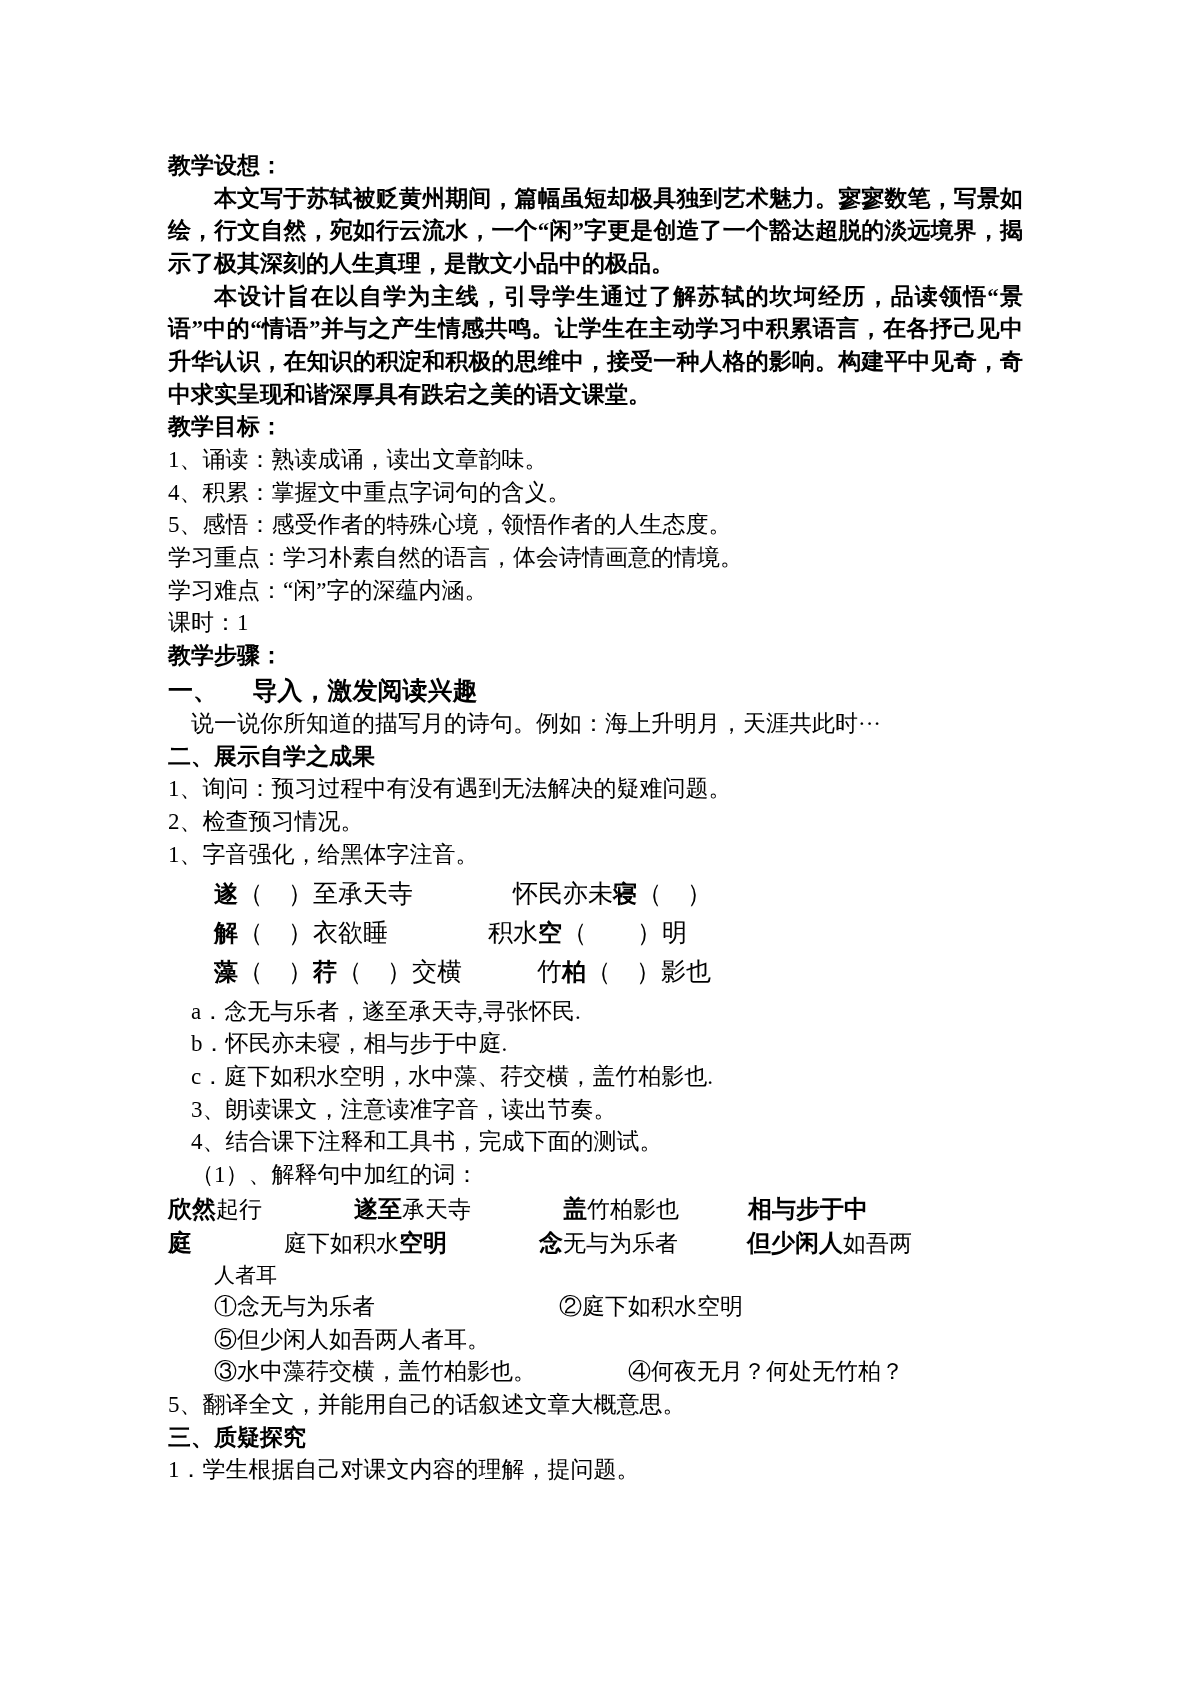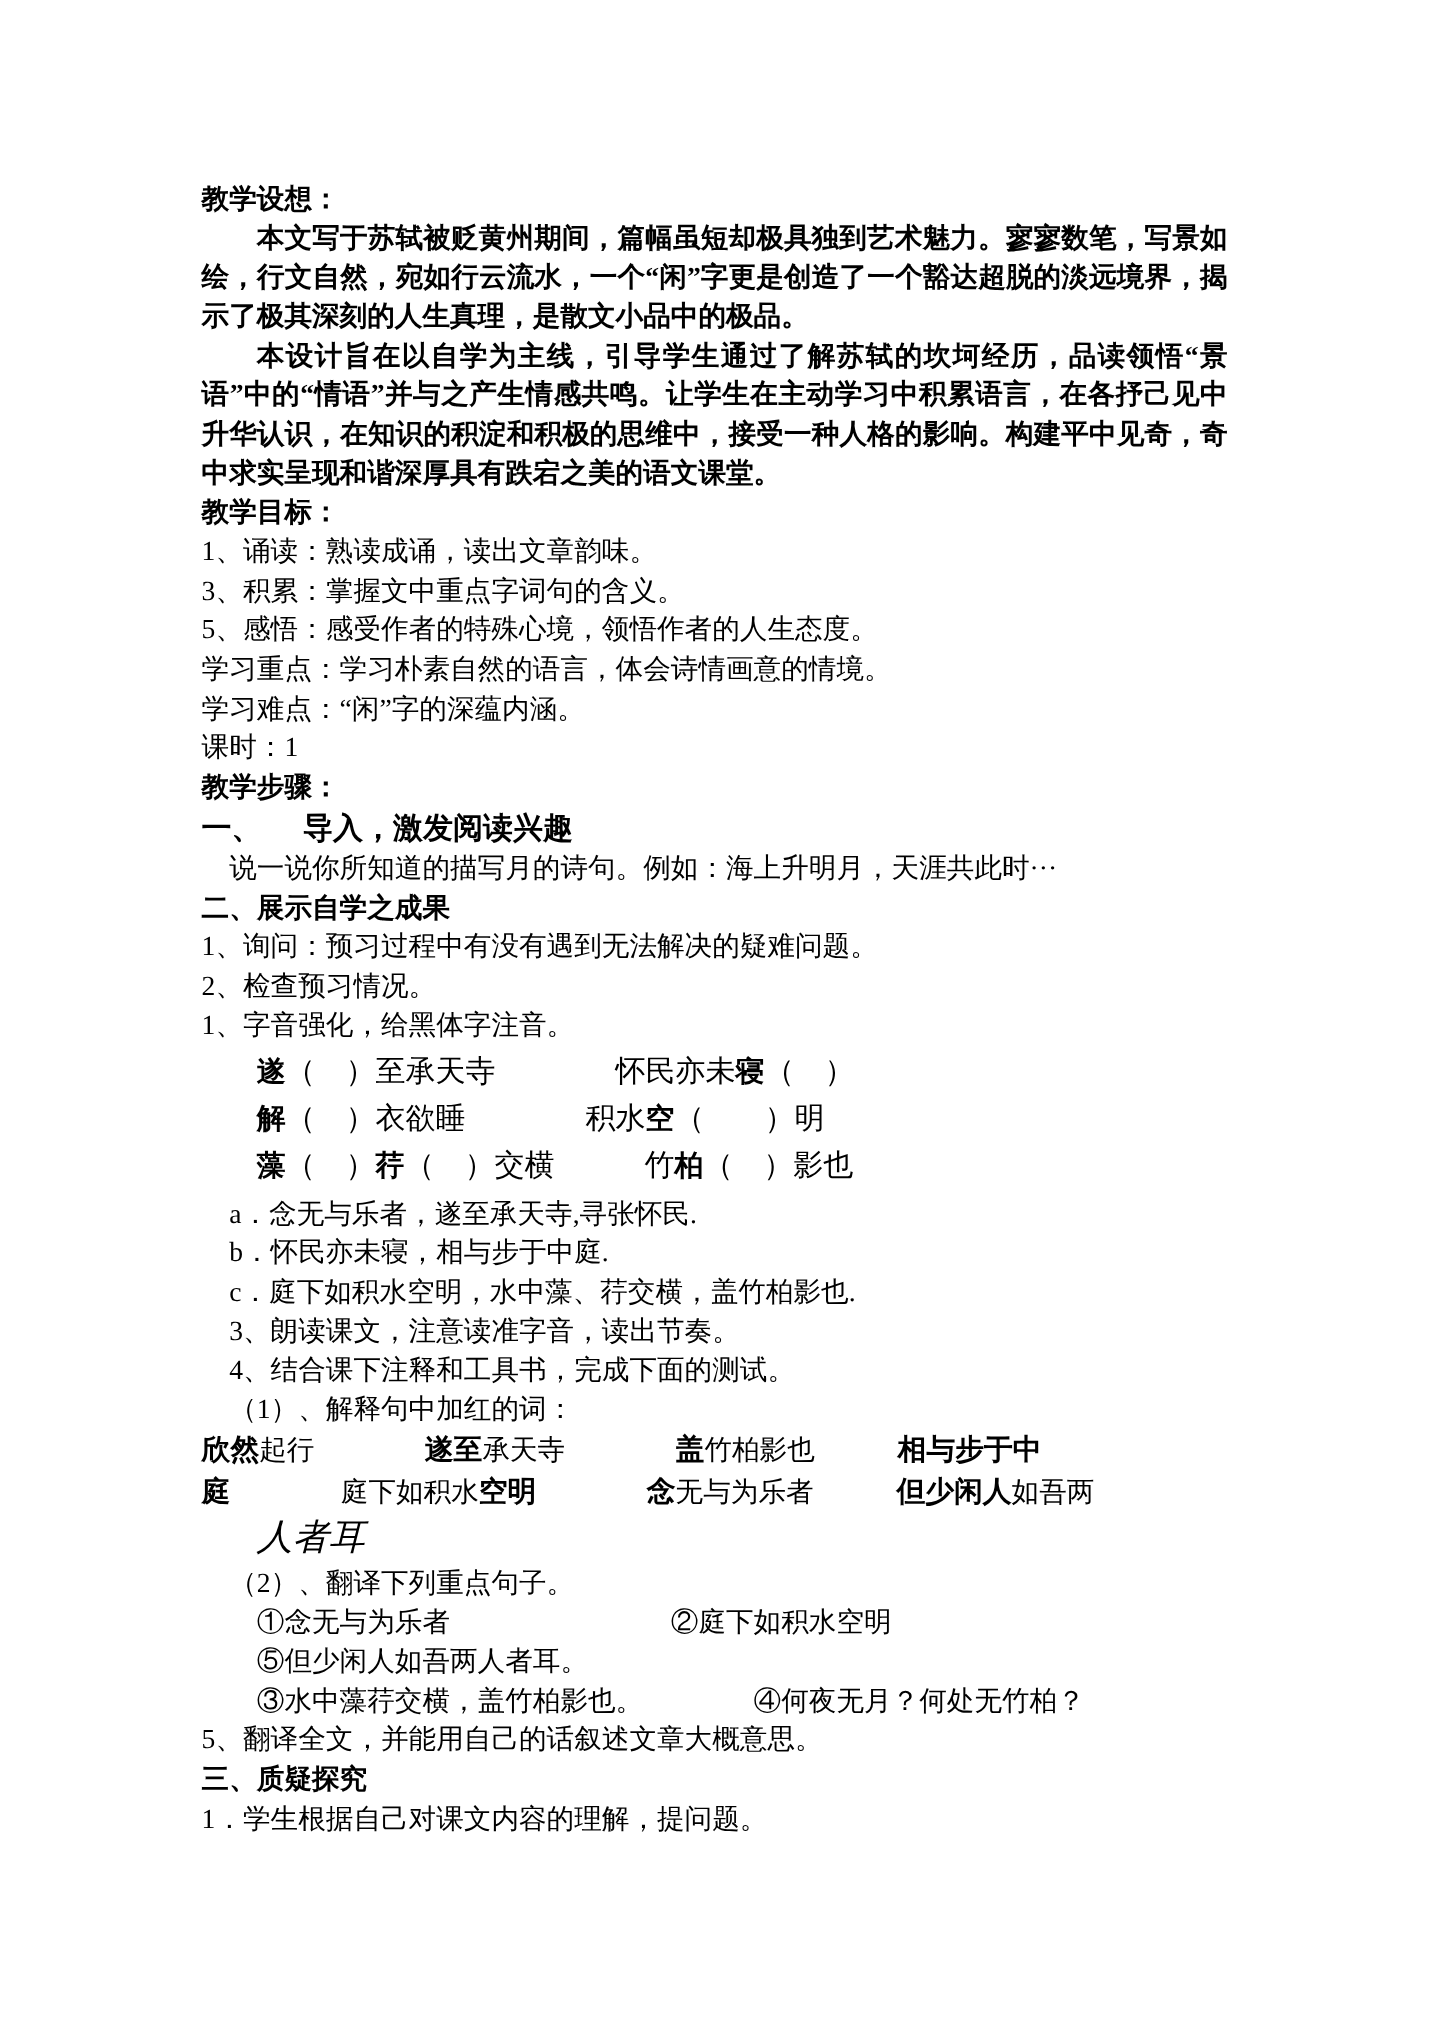--- a/index.html
+++ b/index.html
@@ -59,26 +59,25 @@
     white-space: pre-wrap;
   }
   .line-ind1 {
     font-size: 23px;
     line-height: 1.42;
     margin: 0;
     padding-left: 23px;
     white-space: pre-wrap;
   }
   .line-ind2 {
-    font-size: 30px;
+    font-size: 21px;
     line-height: 1.42;
     margin: 0;
     padding-left: 46px;
     white-space: pre-wrap;
-    font-style: italic;
   }
   .big-bold {
     font-weight: bold;
     font-size: 25px;
   }
   .heiti {
     font-family: "DejaVu Sans", "Liberation Sans", sans-serif;
     font-weight: bold;
     font-size: 24px;
   }
@@ -111,21 +110,21 @@
   <div class="content">
 
     <div class="doc-title"></div>
 
     <div class="sec-head">教学设想：</div>
     <div class="para indent2">本文写于苏轼被贬黄州期间，篇幅虽短却极具独到艺术魅力。寥寥数笔，写景如绘，行文自然，宛如行云流水，一个“闲”字更是创造了一个豁达超脱的淡远境界，揭示了极其深刻的人生真理，是散文小品中的极品。</div>
     <div class="para indent2">本设计旨在以自学为主线，引导学生通过了解苏轼的坎坷经历，品读领悟“景语”中的“情语”并与之产生情感共鸣。让学生在主动学习中积累语言，在各抒己见中升华认识，在知识的积淀和积极的思维中，接受一种人格的影响。构建平中见奇，奇中求实呈现和谐深厚具有跌宕之美的语文课堂。</div>
 
     <div class="sec-head">教学目标：</div>
     <div class="line">1、诵读：熟读成诵，读出文章韵味。</div>
-    <div class="line">3、积累：掌握文中重点字词句的含义。</div>
+    <div class="line">4、积累：掌握文中重点字词句的含义。</div>
     <div class="line">5、感悟：感受作者的特殊心境，领悟作者的人生态度。</div>
     <div class="line">学习重点：学习朴素自然的语言，体会诗情画意的情境。</div>
     <div class="line">学习难点：“闲”字的深蕴内涵。</div>
     <div class="line">课时：1</div>
 
     <div class="sec-head">教学步骤：</div>
 
     <div class="line"><span class="big-bold">一、</span><span>&nbsp;&nbsp;&nbsp;&nbsp;&nbsp;&nbsp;</span><span class="big-bold">导入，激发阅读兴趣</span></div>
     <div class="line-ind1">说一说你所知道的描写月的诗句。例如：海上升明月，天涯共此时···</div>
 
@@ -148,21 +147,20 @@
     <div class="line-ind1">3、朗读课文，注意读准字音，读出节奏。</div>
     <div class="line-ind1">4、结合课下注释和工具书，完成下面的测试。</div>
     <div class="line-ind1">（1）、解释句中加红的词：</div>
 
     <div class="words-row"><span class="heiti">欣然</span><span>起行</span><span>　　　　</span><span class="heiti">遂至</span><span>承天寺</span><span>　　　　</span><span class="heiti">盖</span><span>竹柏影也</span><span>　　　</span><span class="heiti">相与步于中</span></div>
 
     <div class="words-row"><span class="heiti">庭</span><span>　　　　</span><span>庭下如积水</span><span class="heiti">空明</span><span>　　　　</span><span class="heiti">念</span><span>无与为乐者</span><span>　　　</span><span class="heiti">但少</span><span class="heiti">闲人</span><span>如吾两</span></div>
 
     <div class="line-ind2">人者耳</div>
 
-    <div class="line-ind1">（2）、翻译下列重点句子。</div>
     <div class="tr-row"><span>①念无与为乐者</span><span>　　　　　　　　</span><span>②庭下如积水空明</span></div>
     <div class="tr-row"><span>⑤但少闲人如吾两人者耳。</span></div>
     <div class="tr-row"><span>③水中藻荇交横，盖竹柏影也。</span><span>　　　　</span><span>④何夜无月？何处无竹柏？</span></div>
 
     <div class="line">5、翻译全文，并能用自己的话叙述文章大概意思。</div>
 
     <div class="sec-head">三、质疑探究</div>
     <div class="line">1．学生根据自己对课文内容的理解，提问题。</div>
 
   </div>

